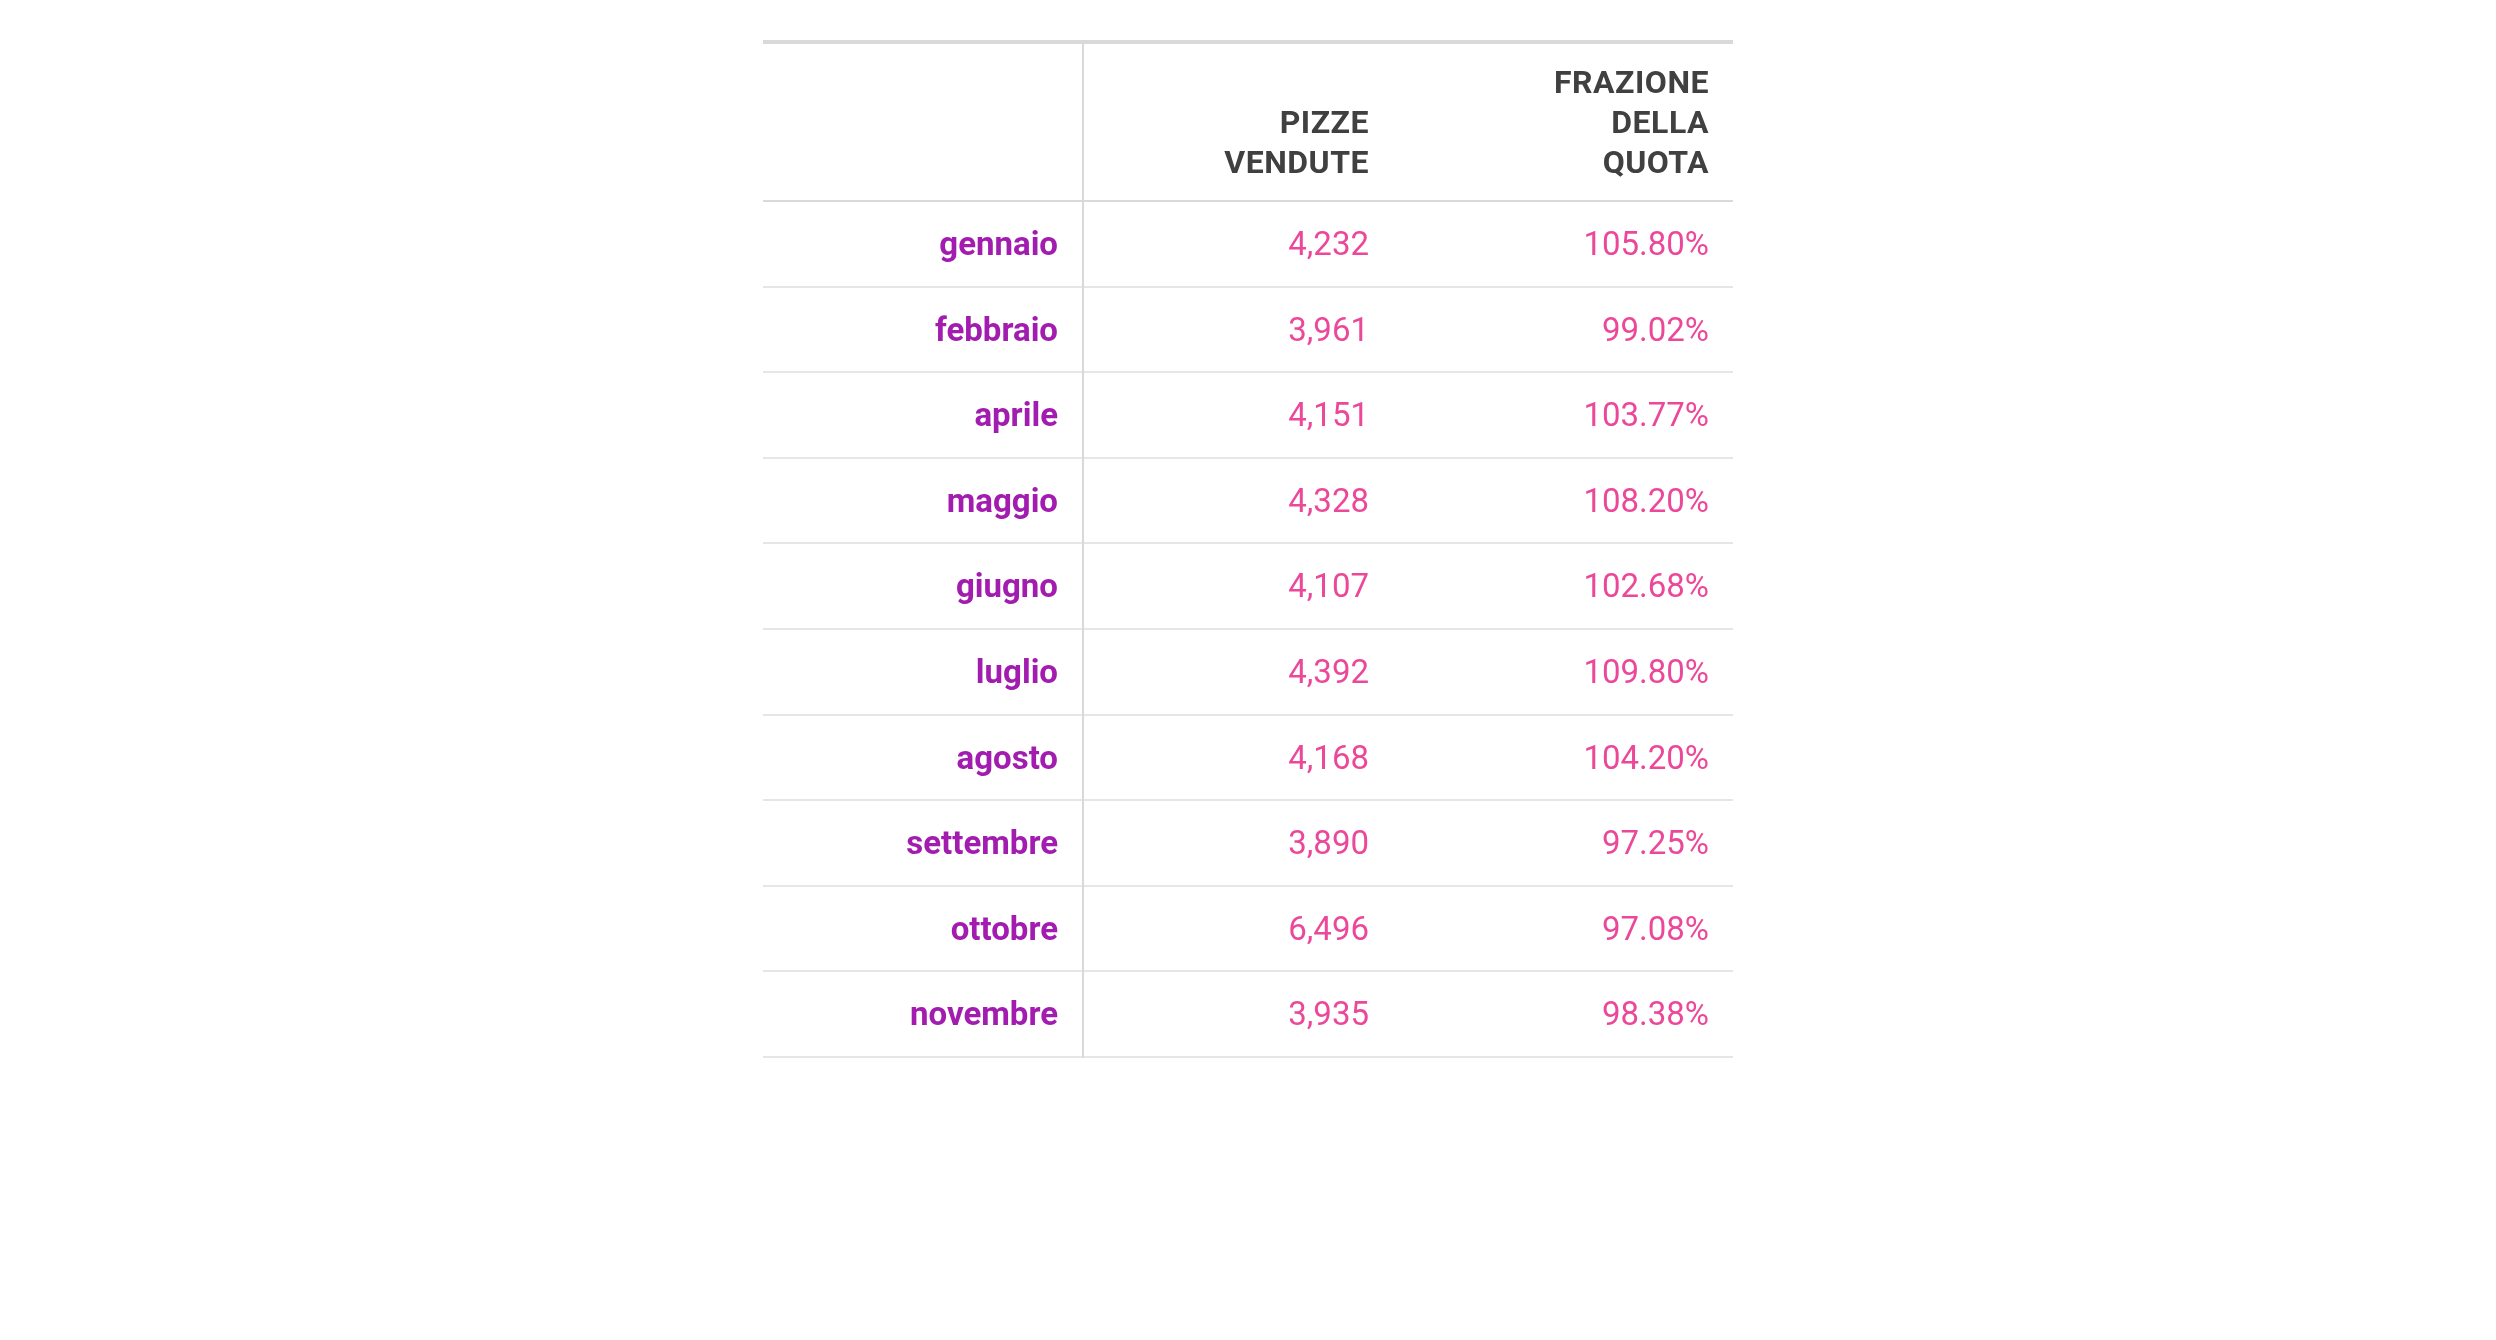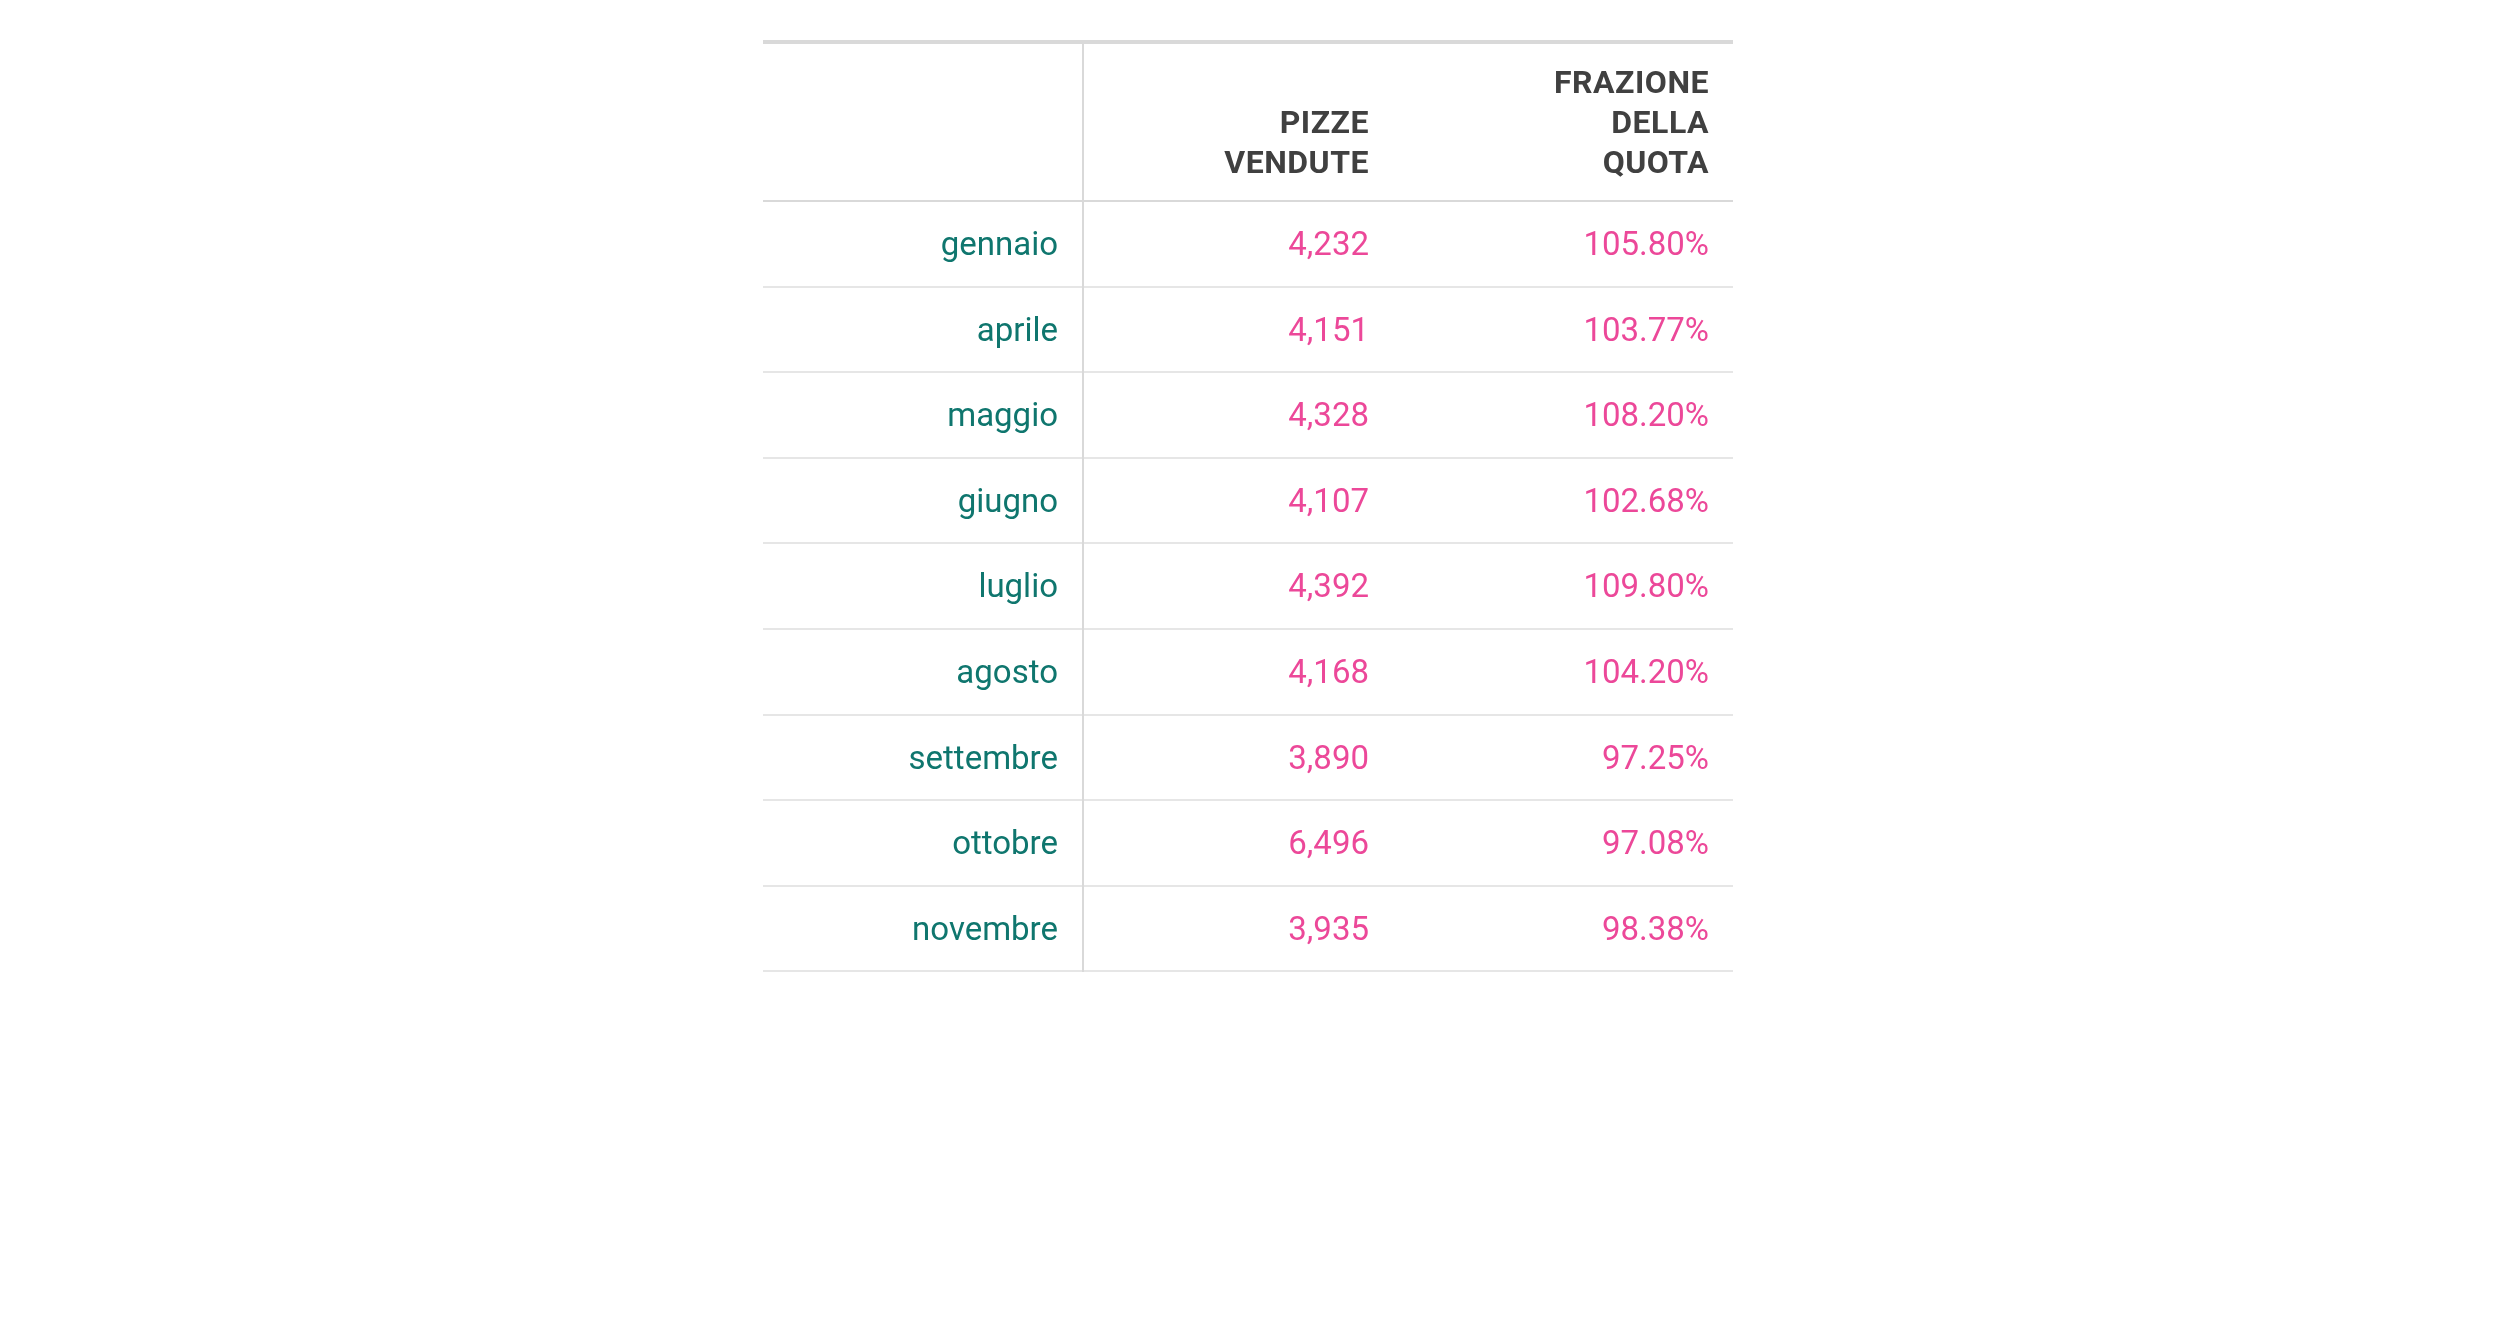--- a/index.html
+++ b/index.html
@@ -52,21 +52,22 @@
       border-bottom: 2px solid #e6e6e6;
     }
     td {
       font-size: 33px;
       color: #ec4899;
       text-align: right;
       padding: 22px 24px;
       line-height: 1.2;
     }
     td.cell-month {
-      color: #0f766e;
+      color: #a21caf;
+      font-weight: bold;
     }
     td.cell-sold {
       border-left: 2px solid #d9d9d9;
     }
     td.cell-fraction {
     }
   </style>
 </head>
 <body>
 
@@ -84,20 +85,25 @@
           <span>DELLA</span><br>
           <span>QUOTA</span>
         </th>
       </tr>
     </thead>
     <tbody>
       <tr>
         <td class="cell-month">gennaio</td>
         <td class="cell-sold">4,232</td>
         <td class="cell-fraction">105.80%</td>
+      </tr>
+      <tr>
+        <td class="cell-month">febbraio</td>
+        <td class="cell-sold">3,961</td>
+        <td class="cell-fraction">99.02%</td>
       </tr>
       <tr>
         <td class="cell-month">aprile</td>
         <td class="cell-sold">4,151</td>
         <td class="cell-fraction">103.77%</td>
       </tr>
       <tr>
         <td class="cell-month">maggio</td>
         <td class="cell-sold">4,328</td>
         <td class="cell-fraction">108.20%</td>

